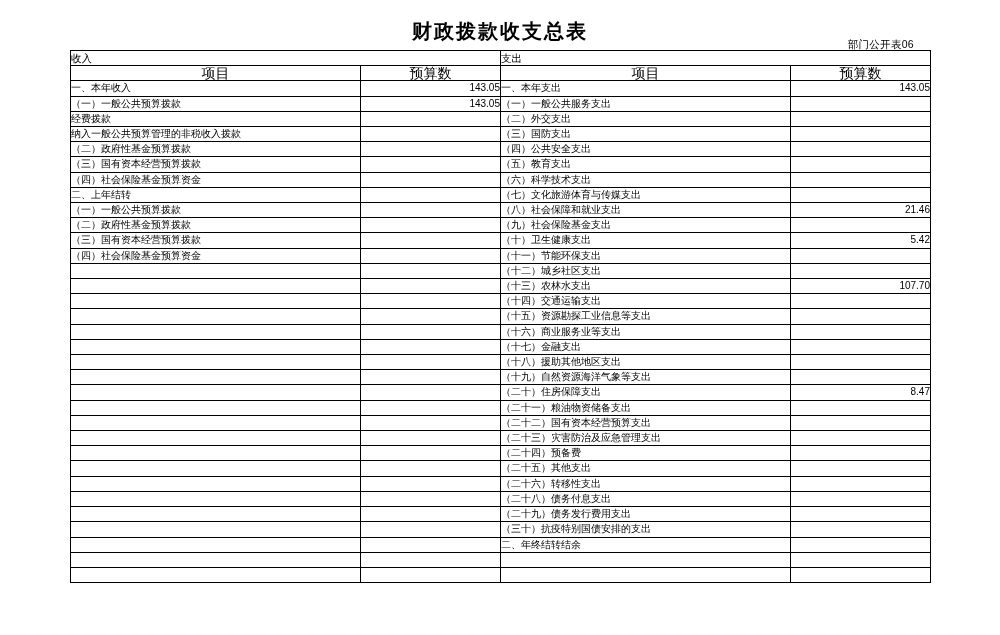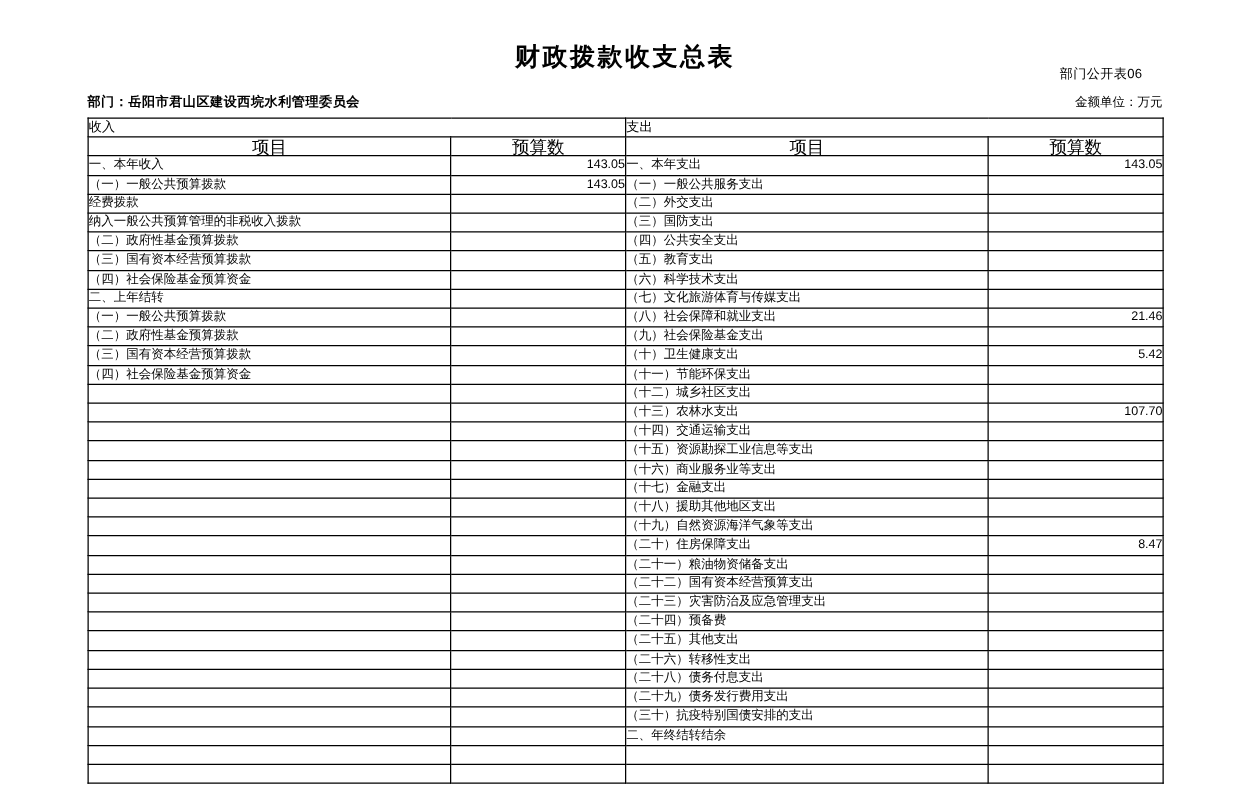--- a/index.html
+++ b/index.html
@@ -27,21 +27,21 @@
     top: 20px;
     right: 86px;
     font-size: 10.5px;
     letter-spacing: 0.3px;
   }
   .doc-title {
     text-align: center;
     font-size: 20px;
     font-weight: bold;
     letter-spacing: 2px;
-    margin-top: 32px;
+    margin-top: 18px;
   }
   .meta-row {
     display: flex;
     justify-content: space-between;
     align-items: flex-end;
     margin-top: 16px;
     font-size: 10.5px;
   }
   .meta-left {
     font-weight: bold;
@@ -94,24 +94,20 @@
 </style>
 </head>
 <body>
 
 <div class="page">
 
   <div class="form-code">部门公开表06</div>
 
   <div class="doc-title">财政拨款收支总表</div>
 
-  <div class="meta-row">
-    <div class="meta-left">部门：岳阳市君山区建设西垸水利管理委员会</div>
-    <div class="meta-right">金额单位：万元</div>
-  </div>
 
   <table class="main">
     <colgroup>
       <col style="width:290px">
       <col style="width:140px">
       <col style="width:290px">
       <col style="width:140px">
     </colgroup>
     <thead>
       <tr>

